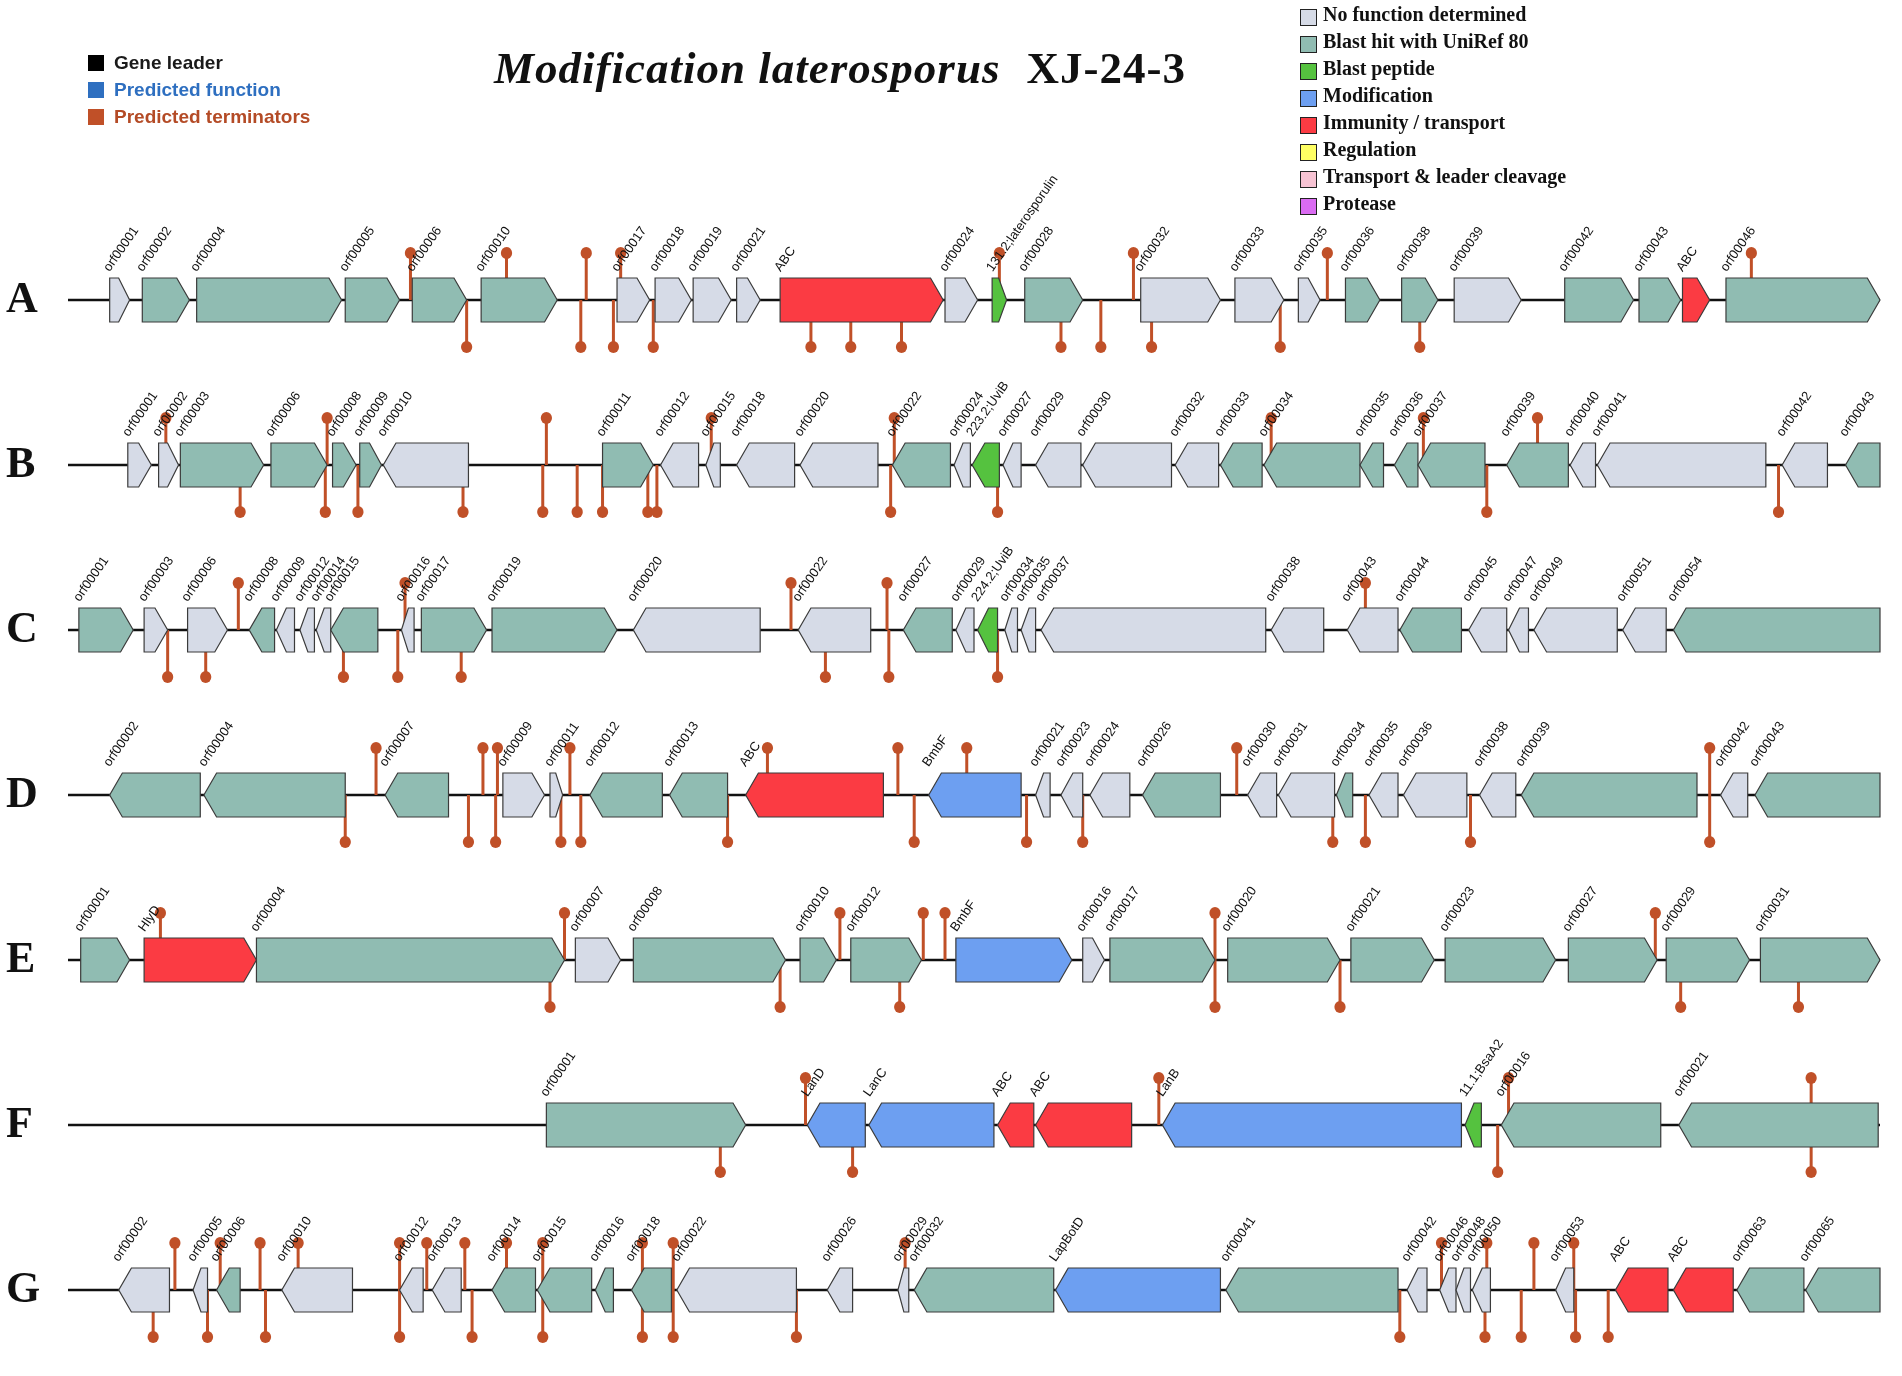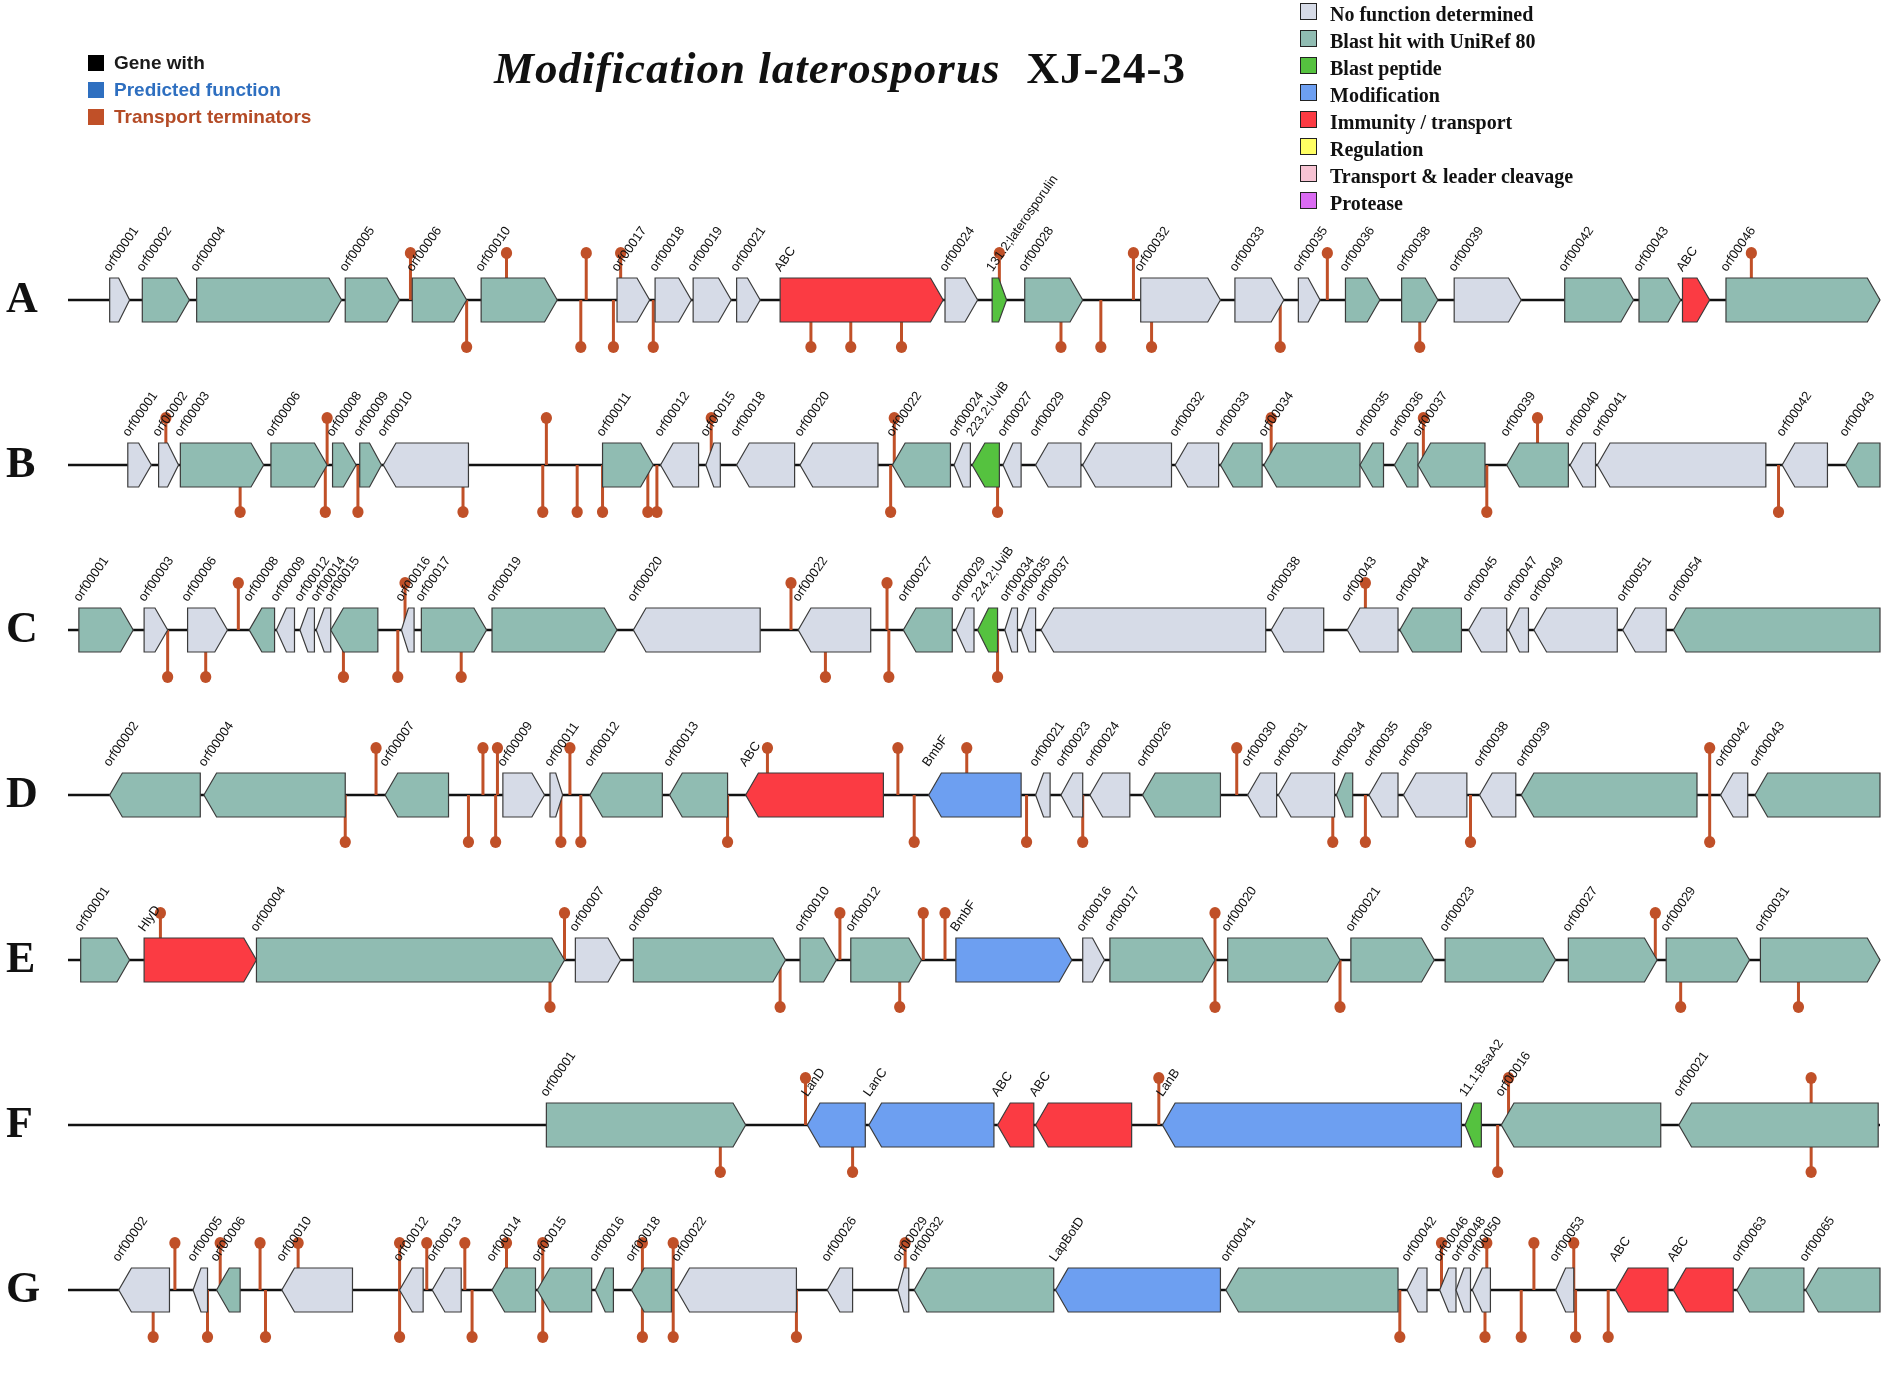--- a/index.html
+++ b/index.html
@@ -12,21 +12,21 @@
     font-family:"Liberation Serif",serif;font-weight:bold;font-size:45px;letter-spacing:1px;
   }
   .title .it{font-style:italic}
   .title .strain{margin-left:26px}
   
   .legend-left{position:absolute;left:88px;top:52px;font-size:19px}
   .ll-row{display:flex;align-items:center;gap:10px;margin-bottom:5px;font-weight:600}
   .ll-sw{width:16px;height:16px;flex:0 0 16px}
   
   .legend-right{position:absolute;left:1300px;top:3px;font-family:"Liberation Serif",serif;font-weight:bold;font-size:20px}
-  .lr-row{display:flex;align-items:flex-start;gap:13px;margin-bottom:4px}
+  .lr-row{display:flex;align-items:flex-end;gap:6px;margin-bottom:4px}
   .lr-sw{width:17px;height:17px;flex:0 0 17px;border:1.6px solid #222;box-sizing:border-box}
   
   .track{position:absolute;left:0;width:100%;height:165px}
   .tletter{position:absolute;left:6px;top:97px;font-family:"Liberation Serif",serif;font-weight:bold;font-size:44px}
   .lane{position:absolute;left:68px;right:22px;top:0;height:165px}
   .lane svg{position:absolute;left:0;top:50px;width:100%;height:150px;overflow:visible}
   .lbl{
     position:absolute;top:84px;font-size:13px;line-height:15px;white-space:nowrap;
     transform:rotate(-55deg);transform-origin:0 100%;color:#111;
   }
@@ -34,29 +34,29 @@
 </head>
 <body>
 
 <div class="title">
   <span class="it">Modification laterosporus</span><span class="strain">XJ-24-3</span>
 </div>
 
 <div class="legend-left" id="legend-left">
     <div class="ll-row">
       <span class="ll-sw" style="background: rgb(0, 0, 0);"></span>
-      <span style="color: rgb(26, 26, 26);">Gene with</span>
+      <span style="color: rgb(26, 26, 26);">Gene leader</span>
     </div>
     <div class="ll-row">
       <span class="ll-sw" style="background: rgb(46, 111, 192);"></span>
       <span style="color: rgb(46, 111, 192);">Predicted function</span>
     </div>
     <div class="ll-row">
       <span class="ll-sw" style="background: rgb(192, 80, 40);"></span>
-      <span style="color: rgb(180, 75, 38);">Transport terminators</span>
+      <span style="color: rgb(180, 75, 38);">Predicted terminators</span>
     </div>
   </div>
 <div class="legend-right" id="legend-right">
     <div class="lr-row">
       <span class="lr-sw" style="background: rgb(214, 219, 231);"></span>
       <span>No function determined</span>
     </div>
     <div class="lr-row">
       <span class="lr-sw" style="background: rgb(144, 188, 178);"></span>
       <span>Blast hit with UniRef 80</span>

